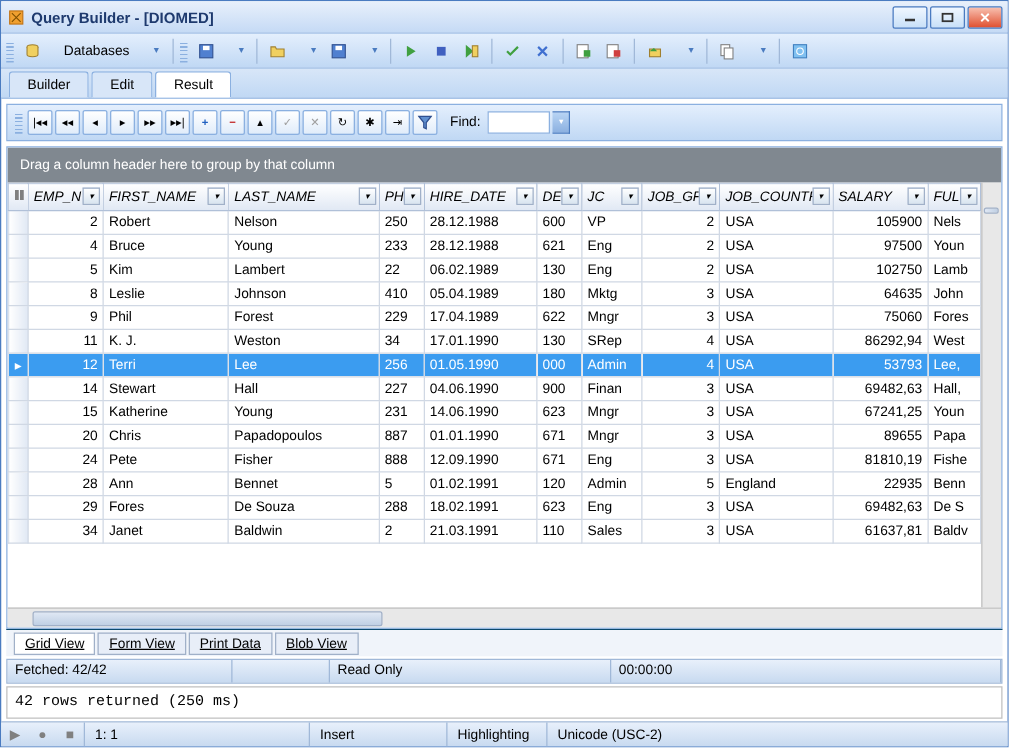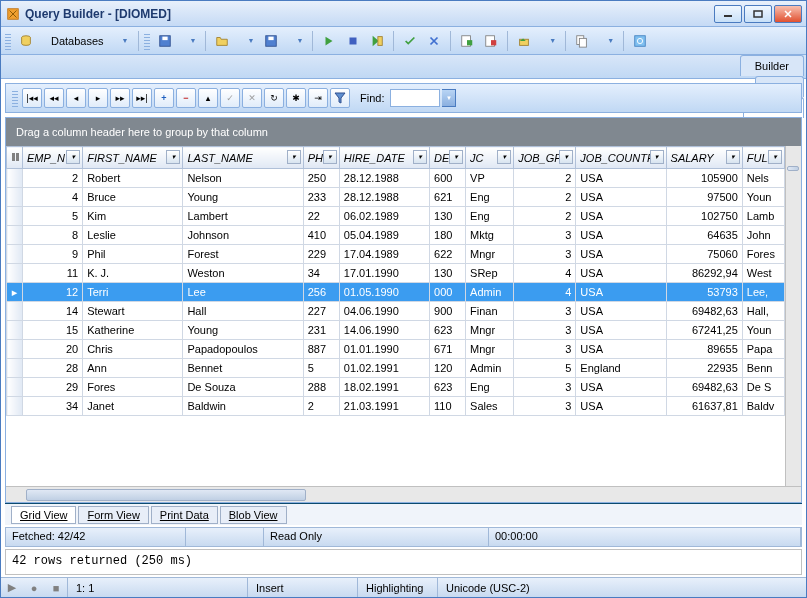--- a/index.html
+++ b/index.html
@@ -9,21 +9,21 @@
 .titlebar .icon { width: 16px; height: 16px; margin-right: 4px; display: flex; align-items: center; justify-content: center; }
 .titlebar .title { flex: 1; color: #1e3a6e; font-weight: bold; font-size: 12px; }
 .win-btns { display: flex; gap: 2px; }
 .win-btn { width: 28px; height: 18px; border: 1px solid #4a7bc0; background: linear-gradient(#f0f7ff,#c8e0f8); border-radius: 2px; display: flex; align-items: center; justify-content: center; font-size: 10px; cursor: pointer; }
 .win-btn.close { background: linear-gradient(#f8c0b0,#e05030); color: #fff; }
 .toolbar1 { height: 28px; background: linear-gradient(#e4effd,#c0d8f4); border-bottom: 1px solid #8bb0e0; display: flex; align-items: center; padding: 0 4px; gap: 2px; }
 .tb-grip { width: 6px; height: 18px; background: repeating-linear-gradient(0deg,#8bb0e0 0,#8bb0e0 1px,transparent 1px,transparent 3px); margin-right: 2px; }
 .tb-btn { min-width: 22px; height: 22px; border: 1px solid transparent; background: transparent; border-radius: 2px; display: flex; align-items: center; justify-content: center; cursor: pointer; padding: 0 3px; gap: 18px; }
 .tb-sep { width: 1px; height: 20px; background: #a0b8d8; margin: 0 3px; }
 .dd-arrow { font-size: 7px; color: #4a7bc0; }
-.tabs { height: 24px; background: linear-gradient(#d8e6f8,#c0d8f4); display: flex; align-items: flex-end; padding-left: 6px; border-bottom: 1px solid #8bb0e0; flex-direction: column; }
+.tabs { height: 24px; background: linear-gradient(#d8e6f8,#c0d8f4); display: flex; align-items: flex-end; padding-left: 6px; border-bottom: 1px solid #8bb0e0; }
 .tab { padding: 4px 14px; border: 1px solid #8bb0e0; border-bottom: none; background: #d8e6f8; margin-right: 2px; border-radius: 3px 3px 0 0; cursor: pointer; font-size: 11px; }
 .tab.active { background: #fff; }
 .toolbar3 { height: 30px; background: linear-gradient(#e4effd,#c0d8f4); border-bottom: 1px solid #8bb0e0; display: flex; align-items: center; padding: 0 6px; gap: 2px; margin: 4px; border: 1px solid #8bb0e0; }
 .nav-btn { width: 20px; height: 20px; border: 1px solid #8bb0e0; background: linear-gradient(#fff,#e0ecfa); border-radius: 2px; display: flex; align-items: center; justify-content: center; cursor: pointer; font-size: 9px; }
 .find-lbl { margin-left: 8px; margin-right: 4px; }
 .find-input { width: 50px; height: 18px; border: 1px solid #8bb0e0; background: #fff; padding: 0 2px; }
 .find-dd { width: 14px; height: 18px; border: 1px solid #4a7bc0; background: linear-gradient(#b8d4f4,#8bb0e0); border-left: none; display: flex; align-items: center; justify-content: center; cursor: pointer; }
 .grid-area { flex: 1; margin: 0 4px; border: 1px solid #8bb0e0; display: flex; flex-direction: column; overflow: hidden; position: relative; }
 .group-bar { height: 28px; background: #808890; color: #fff; display: flex; align-items: center; padding-left: 10px; font-size: 11px; }
 .grid-scroll { flex: 1; overflow: auto; position: relative; }
@@ -387,20 +387,34 @@
               <td>01.01.1990</td>
               <td>671</td>
               <td>Mngr</td>
               <td class="num">3</td>
               <td>USA</td>
               <td class="num">89655</td>
               <td>Papa</td>
             </tr>
             <tr>
               <td class="row-ind"></td>
+              <td class="num">24</td>
+              <td>Pete</td>
+              <td>Fisher</td>
+              <td>888</td>
+              <td>12.09.1990</td>
+              <td>671</td>
+              <td>Eng</td>
+              <td class="num">3</td>
+              <td>USA</td>
+              <td class="num">81810,19</td>
+              <td>Fishe</td>
+            </tr>
+            <tr>
+              <td class="row-ind"></td>
               <td class="num">28</td>
               <td>Ann</td>
               <td>Bennet</td>
               <td>5</td>
               <td>01.02.1991</td>
               <td>120</td>
               <td>Admin</td>
               <td class="num">5</td>
               <td>England</td>
               <td class="num">22935</td>

